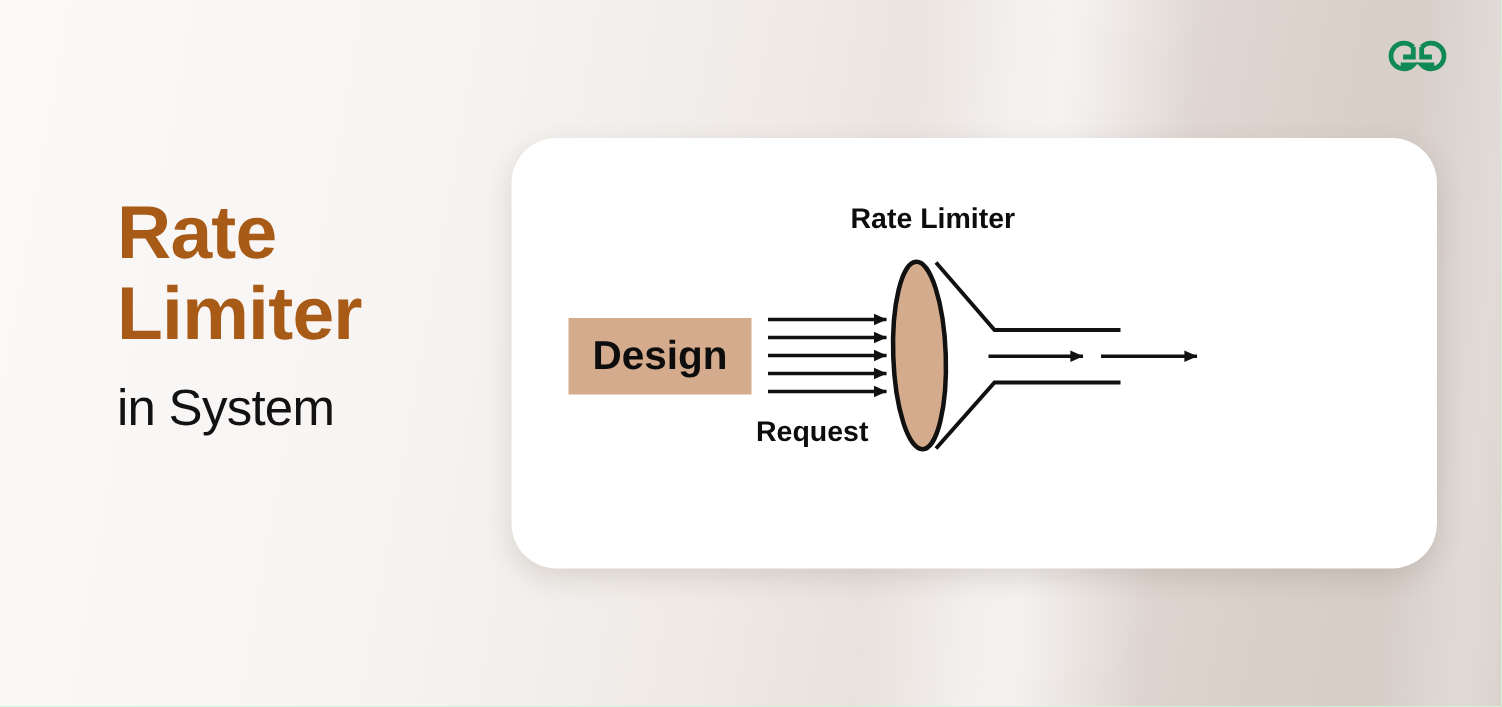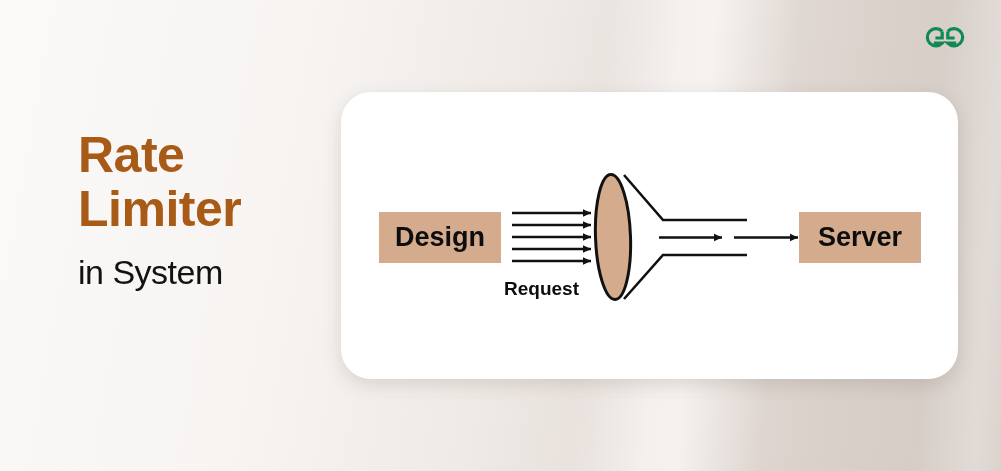--- a/index.html
+++ b/index.html
@@ -204,18 +204,18 @@
     </g>
 
     <ellipse cx="272" cy="145" rx="17.5" ry="62.5" transform="rotate(-2 272 145)" fill="#d4ab8c" stroke="#111111" stroke-width="3"></ellipse>
 
     <g stroke="#111111" stroke-width="2.4" fill="none" marker-end="url(#ah)">
       <line x1="318" y1="145.5" x2="381" y2="145.5"></line>
       <line x1="393" y1="145.5" x2="457" y2="145.5"></line>
     </g>
   </svg>
 
+  <div class="lbl" id="rate-limiter-label">Rate Limiter</div>
   <div class="lbl" id="request-label">Request</div>
 
   <div class="node-box" id="client-box">Design</div>
-  <div class="node-box" id="server-box">Server</div>
 
 </div>
 
 </body></html>

